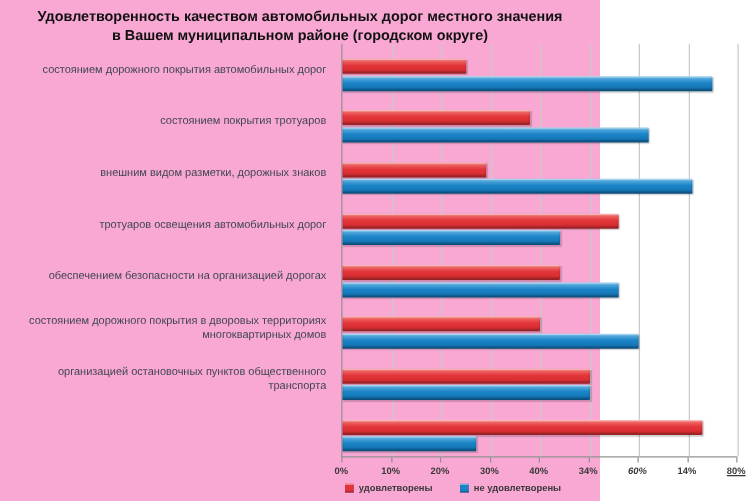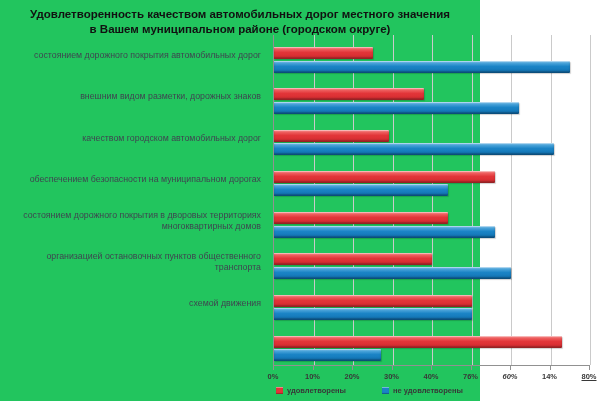--- a/index.html
+++ b/index.html
@@ -1,51 +1,51 @@
 <!DOCTYPE html>
 <html><head>
 <meta charset="utf-8">
 <style>
   html,body{margin:0;padding:0;background:#ffffff;}
   body{width:600px;height:401px;overflow:hidden;font-family:"Liberation Sans","DejaVu Sans",sans-serif;}
-  .chart{position:relative;width:480px;height:401px;background:#22c55e;}
+  .chart{position:relative;width:480px;height:401px;background:#f9a8d4;}
   .chart-title{position:absolute;top:7px;left:30px;right:30px;text-align:center;
     font-size:11.5px;font-weight:bold;color:#111;line-height:1.32;}
   .cat-labels{position:absolute;left:2px;top:35px;width:264px;height:330px;display:flex;flex-direction:column;}
   .cat-label{flex:0 0 41.25px;display:flex;align-items:center;justify-content:flex-end;
     text-align:right;font-size:8.8px;line-height:1.25;color:#3f4650;padding-right:5px;box-sizing:border-box;}
   .plot{position:absolute;left:273px;top:35px;width:316px;height:330px;
     border-bottom:1px solid #919191;border-left:1px solid #919191;box-sizing:content-box;}
   .gridline{position:absolute;top:0;bottom:0;width:1px;background:#cacaca;}
   .bar-row{position:absolute;left:0;width:100%;height:41.25px;}
   .bar{position:absolute;left:0;height:12px;border-radius:0 1px 1px 0;
     box-shadow:inset 0 1px 0 rgba(255,255,255,.35), inset 0 -2px 2px rgba(0,0,0,.22), 1px 1px 1px rgba(0,0,0,.18);}
   .bar.s0{top:12px;background:linear-gradient(180deg,#f49c9c 0%,#ee5f5f 18%,#e23539 45%,#da2f33 78%,#b52a2d 100%);}
   .bar.s1{top:25.5px;background:linear-gradient(180deg,#8ec6e9 0%,#4aa3d9 18%,#1b84c6 45%,#1579ba 78%,#0e5d95 100%);}
   .xaxis{position:absolute;left:273px;top:366px;width:316px;height:30px;}
   .tick-mark{position:absolute;top:0;width:1px;height:4px;background:#919191;}
   .tick-label{position:absolute;top:6px;transform:translateX(-50%);font-size:7.5px;font-weight:bold;color:#383838;white-space:nowrap;}
-  .legend{position:absolute;left:276px;top:386px;display:flex;gap:36px;align-items:center;}
+  .legend{position:absolute;left:276px;top:386px;display:flex;gap:22px;align-items:center;}
   .legend-item{display:flex;align-items:center;gap:4px;}
   .legend-swatch{width:7px;height:7px;box-shadow:inset 0 1px 0 rgba(255,255,255,.4), inset 0 -1px 1px rgba(0,0,0,.3);}
   .legend-label{font-size:7.5px;font-weight:bold;color:#383838;white-space:nowrap;}
 </style>
 </head>
 <body>
 
 <div class="chart">
   <div class="chart-title">Удовлетворенность качеством автомобильных дорог местного значения в Вашем муниципальном районе (городском округе)</div>
   <div class="cat-labels">
       <div class="cat-label">состоянием дорожного покрытия автомобильных дорог</div>
+      <div class="cat-label">состоянием покрытия тротуаров</div>
       <div class="cat-label">внешним видом разметки, дорожных знаков</div>
-      <div class="cat-label">качеством городском автомобильных дорог</div>
-      <div class="cat-label">обеспечением безопасности на муниципальном дорогах</div>
+      <div class="cat-label">тротуаров освещения автомобильных дорог</div>
+      <div class="cat-label">обеспечением безопасности на организацией дорогах</div>
       <div class="cat-label">состоянием дорожного покрытия в дворовых территориях многоквартирных домов</div>
       <div class="cat-label">организацией остановочных пунктов общественного транспорта</div>
-      <div class="cat-label">схемой движения</div>
     </div>
   <div class="plot">
       <div class="gridline" style="left: 39.5px;"></div>
       <div class="gridline" style="left: 79px;"></div>
       <div class="gridline" style="left: 118.5px;"></div>
       <div class="gridline" style="left: 158px;"></div>
       <div class="gridline" style="left: 197.5px;"></div>
       <div class="gridline" style="left: 237px;"></div>
       <div class="gridline" style="left: 276.5px;"></div>
       <div class="gridline" style="left: 316px;"></div>
@@ -87,21 +87,21 @@
       <div class="tick-label" style="left: 0px;">0%</div>
       <div class="tick-mark" style="left: 39.5px;"></div>
       <div class="tick-label" style="left: 39.5px;">10%</div>
       <div class="tick-mark" style="left: 79px;"></div>
       <div class="tick-label" style="left: 79px;">20%</div>
       <div class="tick-mark" style="left: 118.5px;"></div>
       <div class="tick-label" style="left: 118.5px;">30%</div>
       <div class="tick-mark" style="left: 158px;"></div>
       <div class="tick-label" style="left: 158px;">40%</div>
       <div class="tick-mark" style="left: 197.5px;"></div>
-      <div class="tick-label" style="left: 197.5px;">76%</div>
+      <div class="tick-label" style="left: 197.5px;">34%</div>
       <div class="tick-mark" style="left: 237px;"></div>
       <div class="tick-label" style="left: 237px; font-style: italic;">60%</div>
       <div class="tick-mark" style="left: 276.5px;"></div>
       <div class="tick-label" style="left: 276.5px;">14%</div>
       <div class="tick-mark" style="left: 316px;"></div>
       <div class="tick-label" style="left: 316px; text-decoration: underline;">80%</div>
     </div>
   <div class="legend">
       <div class="legend-item">
         <div class="legend-swatch" style="background: rgb(226, 53, 57);"></div>

